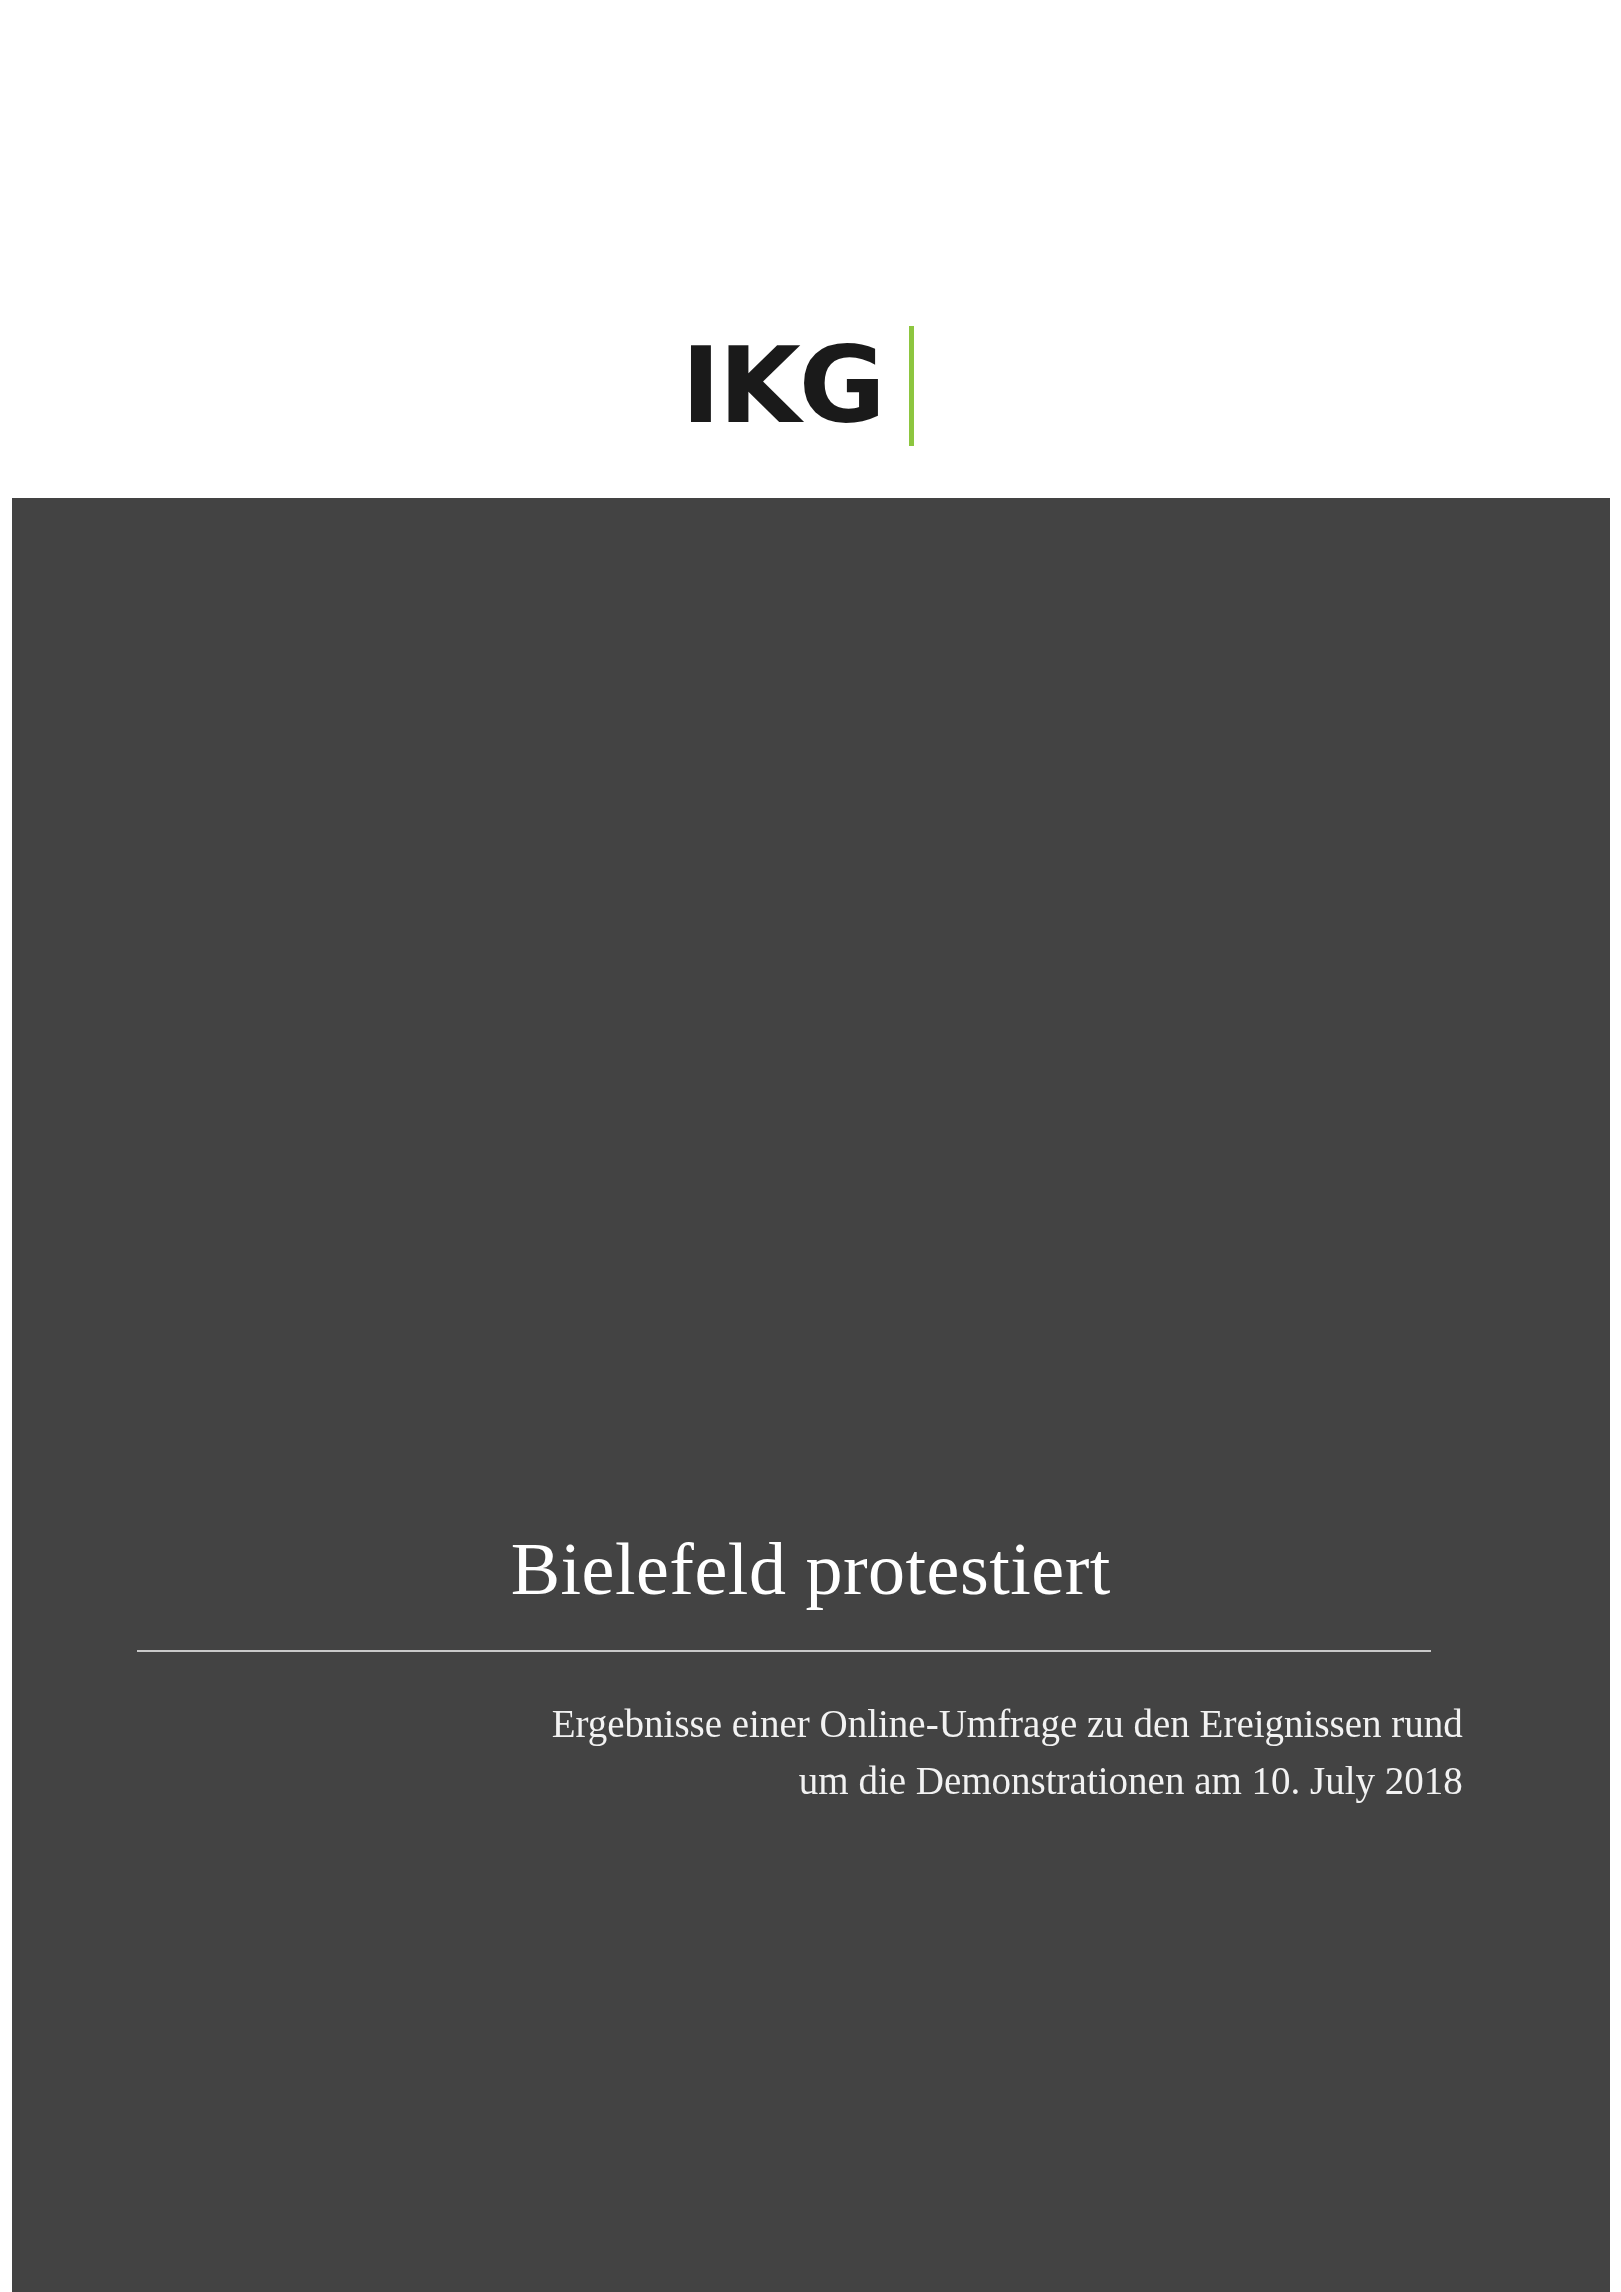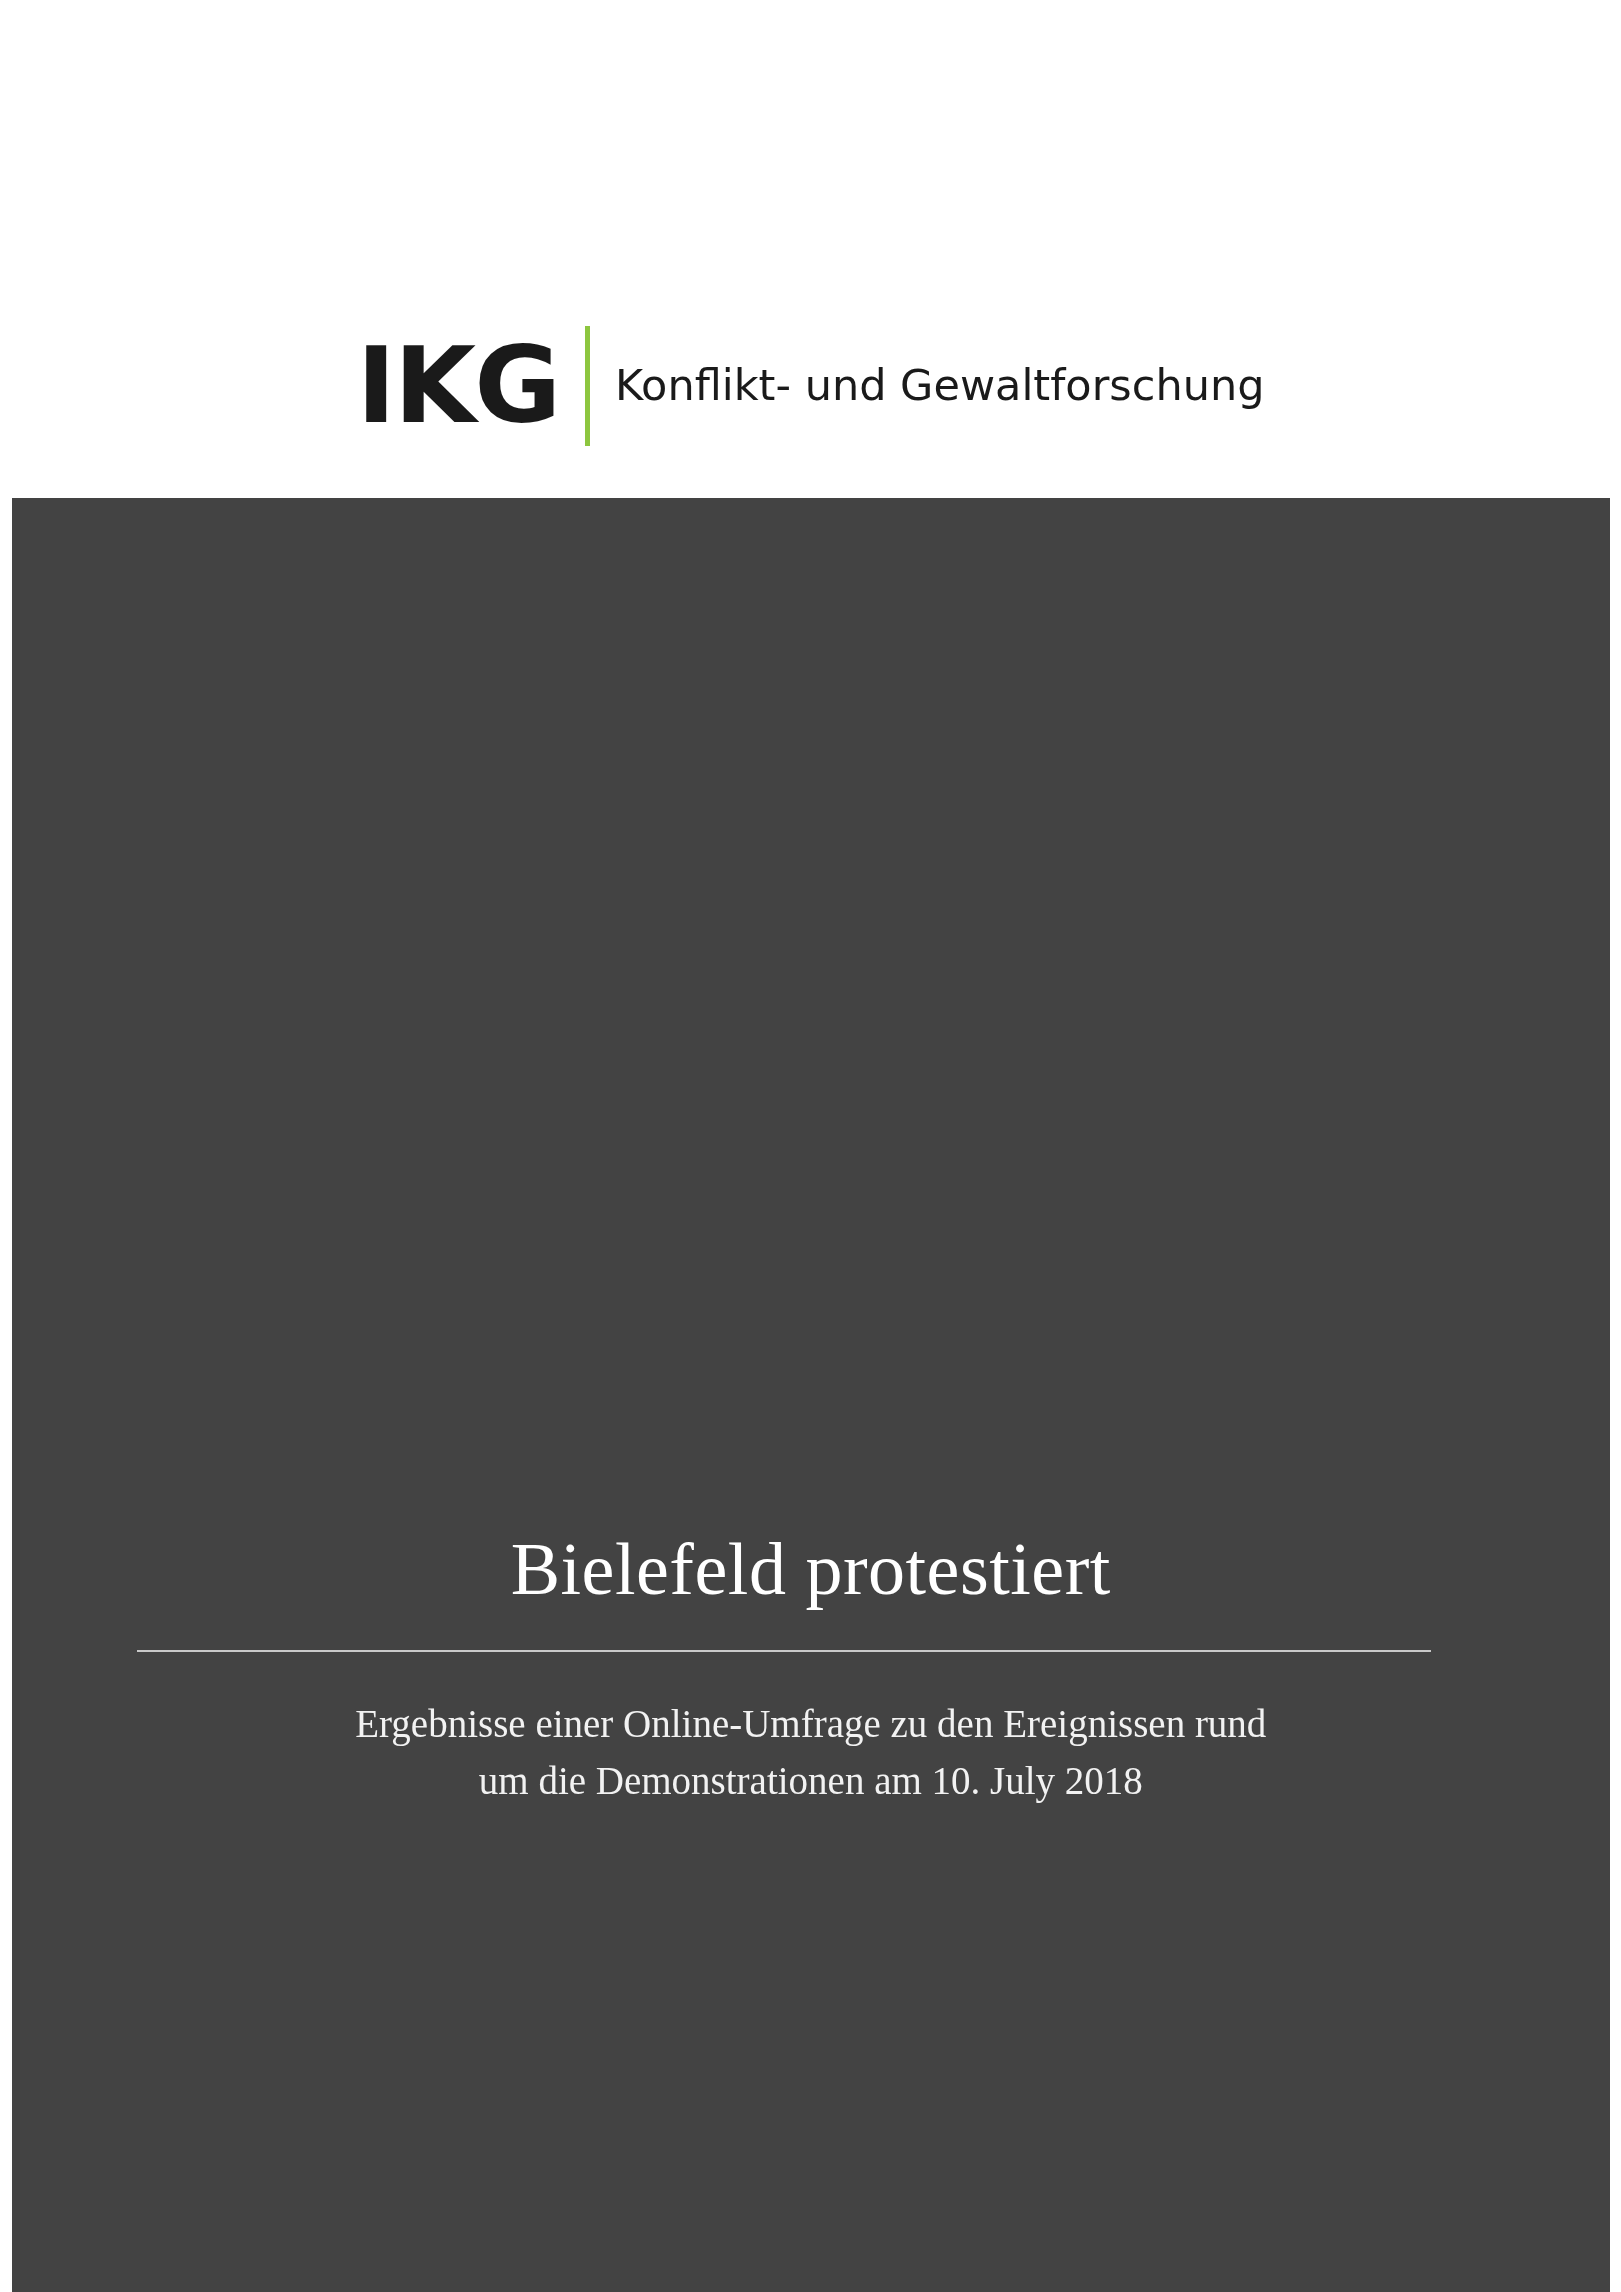--- a/index.html
+++ b/index.html
@@ -98,33 +98,33 @@
     top: 1198px;
     width: 1304px;
     text-align: center;
   }
   .cover-subtitle {
     font-family: "Liberation Serif", serif;
     font-size: 39px;
     font-weight: 400;
     color: #f2f2f2;
     line-height: 1.45;
+    text-align: right;
   }
 </style>
 </head>
 <body>
 
 <div class="page">
 
   <div class="logo-block">
     <div class="logo-inner">
       <div class="logo-mark">IKG</div>
       <div class="logo-rule"></div>
       <div class="logo-text">
-        <div>Konflikt- und Gewaltforschung</div>
       </div>
     </div>
   </div>
 
   <div class="cover-panel">
 
     <div class="title-wrap">
       <div class="cover-title">Bielefeld protestiert</div>
     </div>
 

